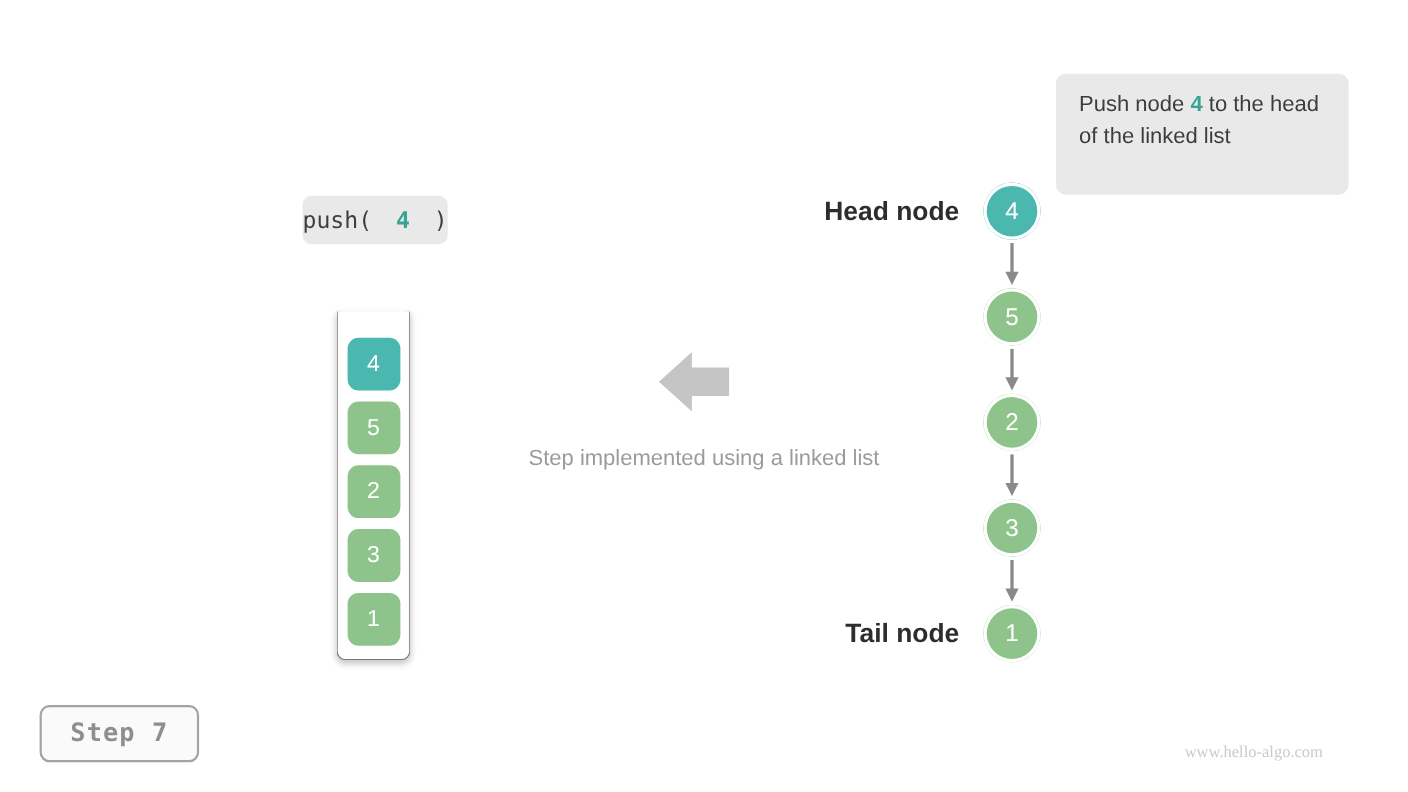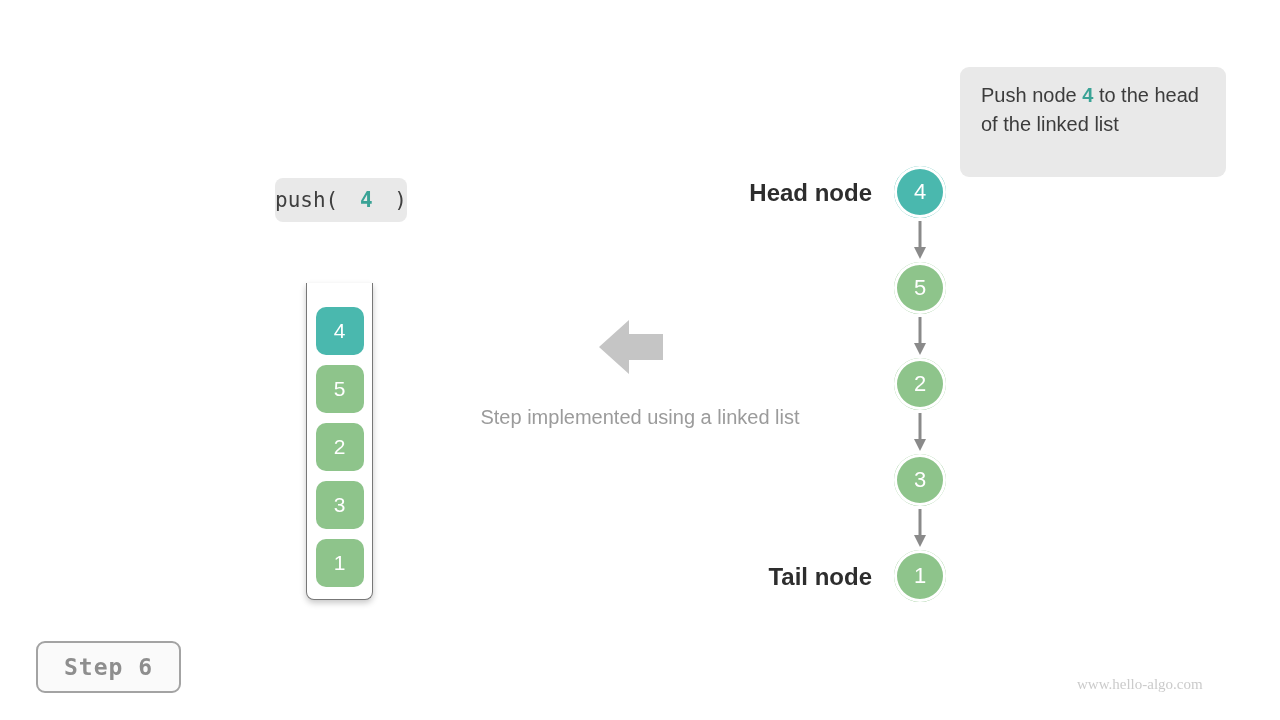--- a/index.html
+++ b/index.html
@@ -172,15 +172,15 @@
   </svg>
 <svg class="ll-arrow a2" width="16" height="38" viewBox="0 0 16 38">
     <line x1="8" y1="0" x2="8" y2="27" stroke="currentColor" stroke-width="3"></line>
     <polygon points="2,26 14,26 8,38" fill="currentColor"></polygon>
   </svg>
 <svg class="ll-arrow a3" width="16" height="38" viewBox="0 0 16 38">
     <line x1="8" y1="0" x2="8" y2="27" stroke="currentColor" stroke-width="3"></line>
     <polygon points="2,26 14,26 8,38" fill="currentColor"></polygon>
   </svg>
 
-<div class="step-badge">Step 6</div>
+<div class="step-badge">Step 7</div>
 
 <div class="watermark">www.hello-algo.com</div>
 
 </body></html>

